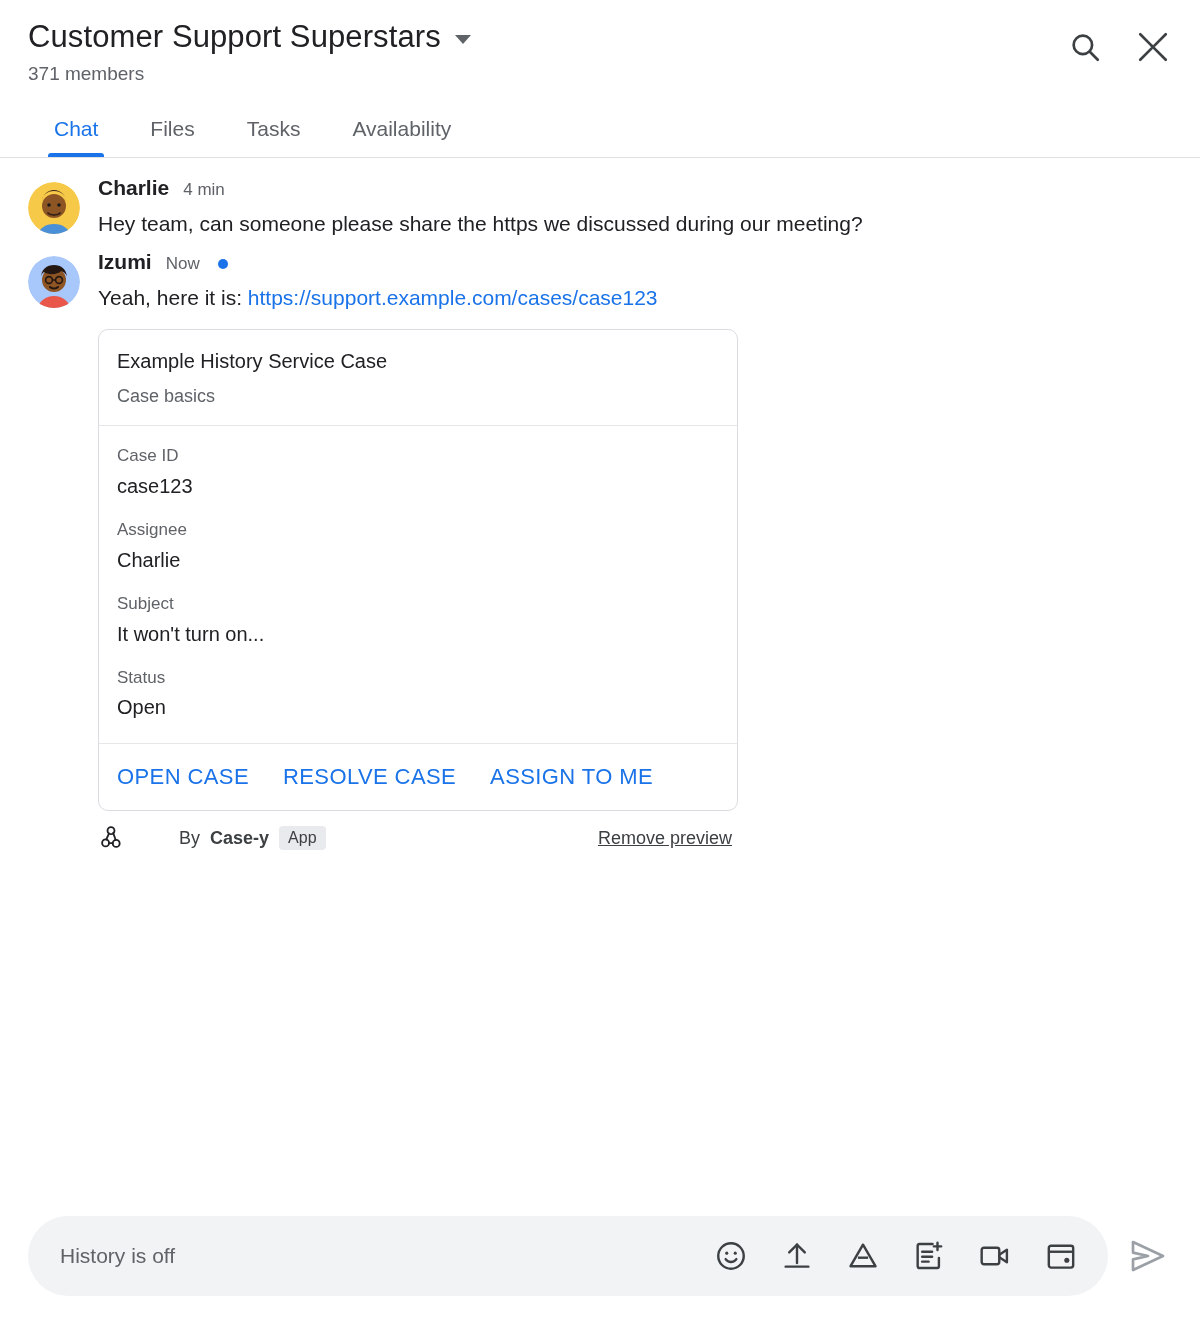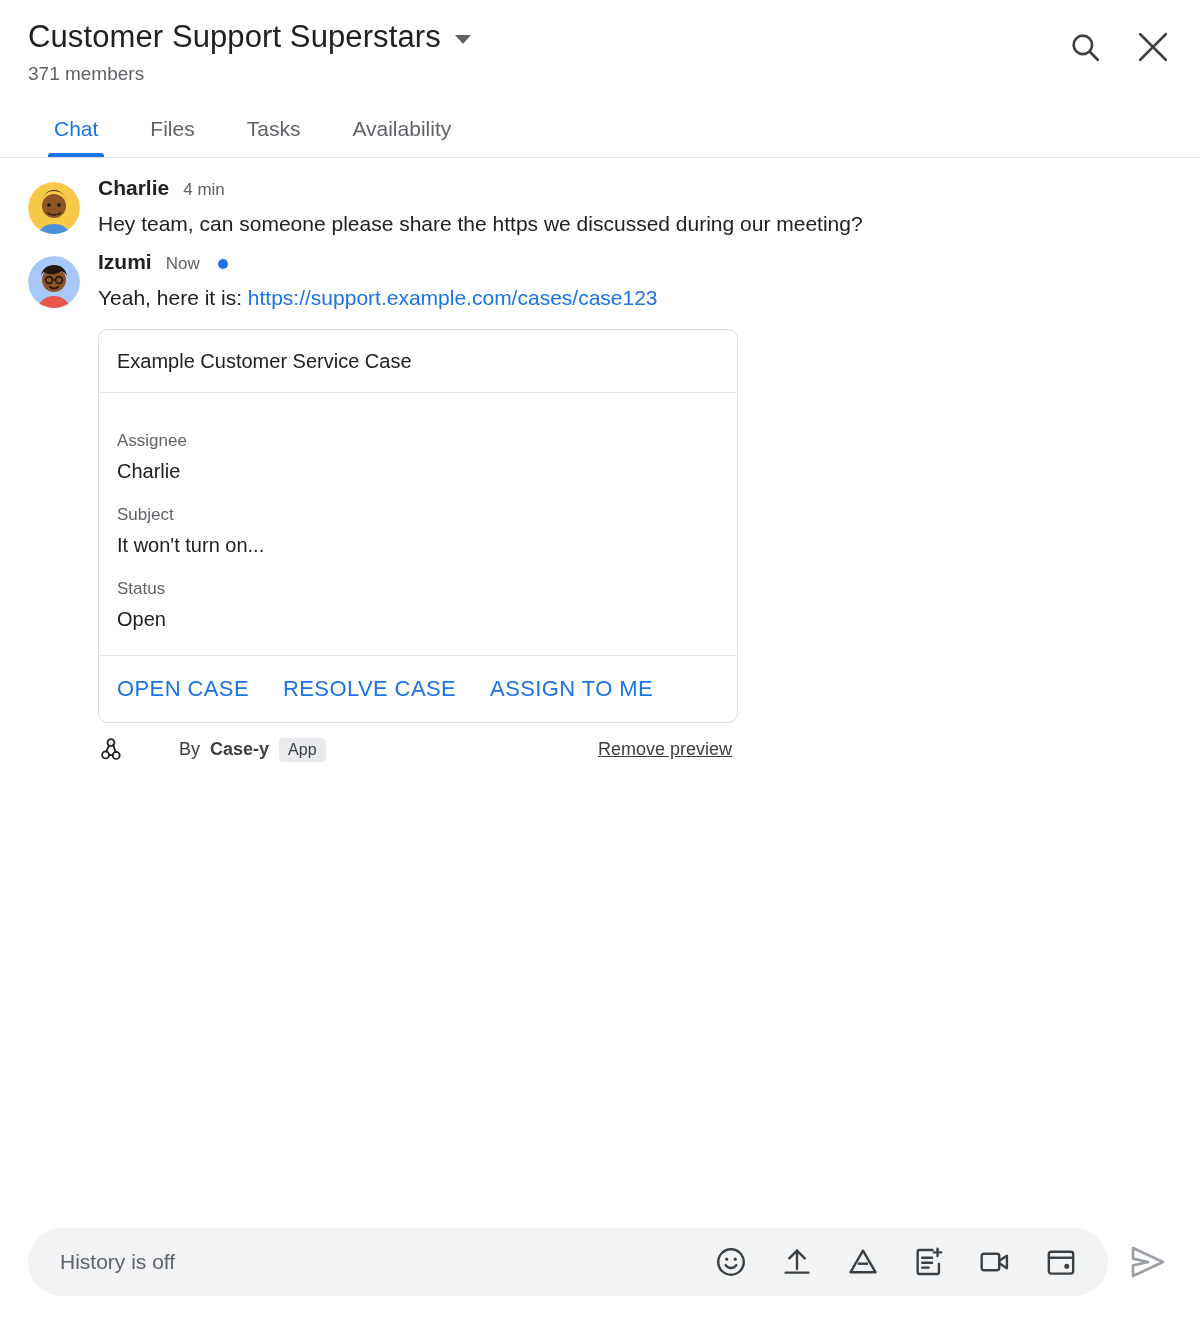--- a/index.html
+++ b/index.html
@@ -247,21 +247,21 @@
 
   
   .composer-wrap {
     padding: 16px 28px 40px 28px;
     display: flex;
     align-items: center;
     gap: 16px;
   }
   .composer {
     flex: 1;
-    height: 68px;
+    height: 80px;
     background: #f1f3f4;
     border-radius: 42px;
     display: flex;
     align-items: center;
     padding: 0 30px;
     gap: 0;
   }
   .composer-input {
     flex: 1;
     border: none;
@@ -365,24 +365,27 @@
           <span class="sender">Izumi</span>
           <span class="time">Now</span>
           <span class="newdot"></span>
         </div>
         <div class="msg-text">
           <span>Yeah, here it is: </span><a href="#">https://support.example.com/cases/case123</a>
         </div>
 
         <div class="card">
           <div class="card-head">
-            <div class="card-title">Example Customer Service Case</div>
+            <div class="card-title">Example History Service Case</div>
+            <div class="card-subtitle">Case basics</div>
           </div>
           <div class="card-fields">
             <div class="field">
+              <div class="field-label">Case ID</div>
+              <div class="field-value">case123</div>
             </div>
             <div class="field">
               <div class="field-label">Assignee</div>
               <div class="field-value">Charlie</div>
             </div>
             <div class="field">
               <div class="field-label">Subject</div>
               <div class="field-value">It won't turn on...</div>
             </div>
             <div class="field">

